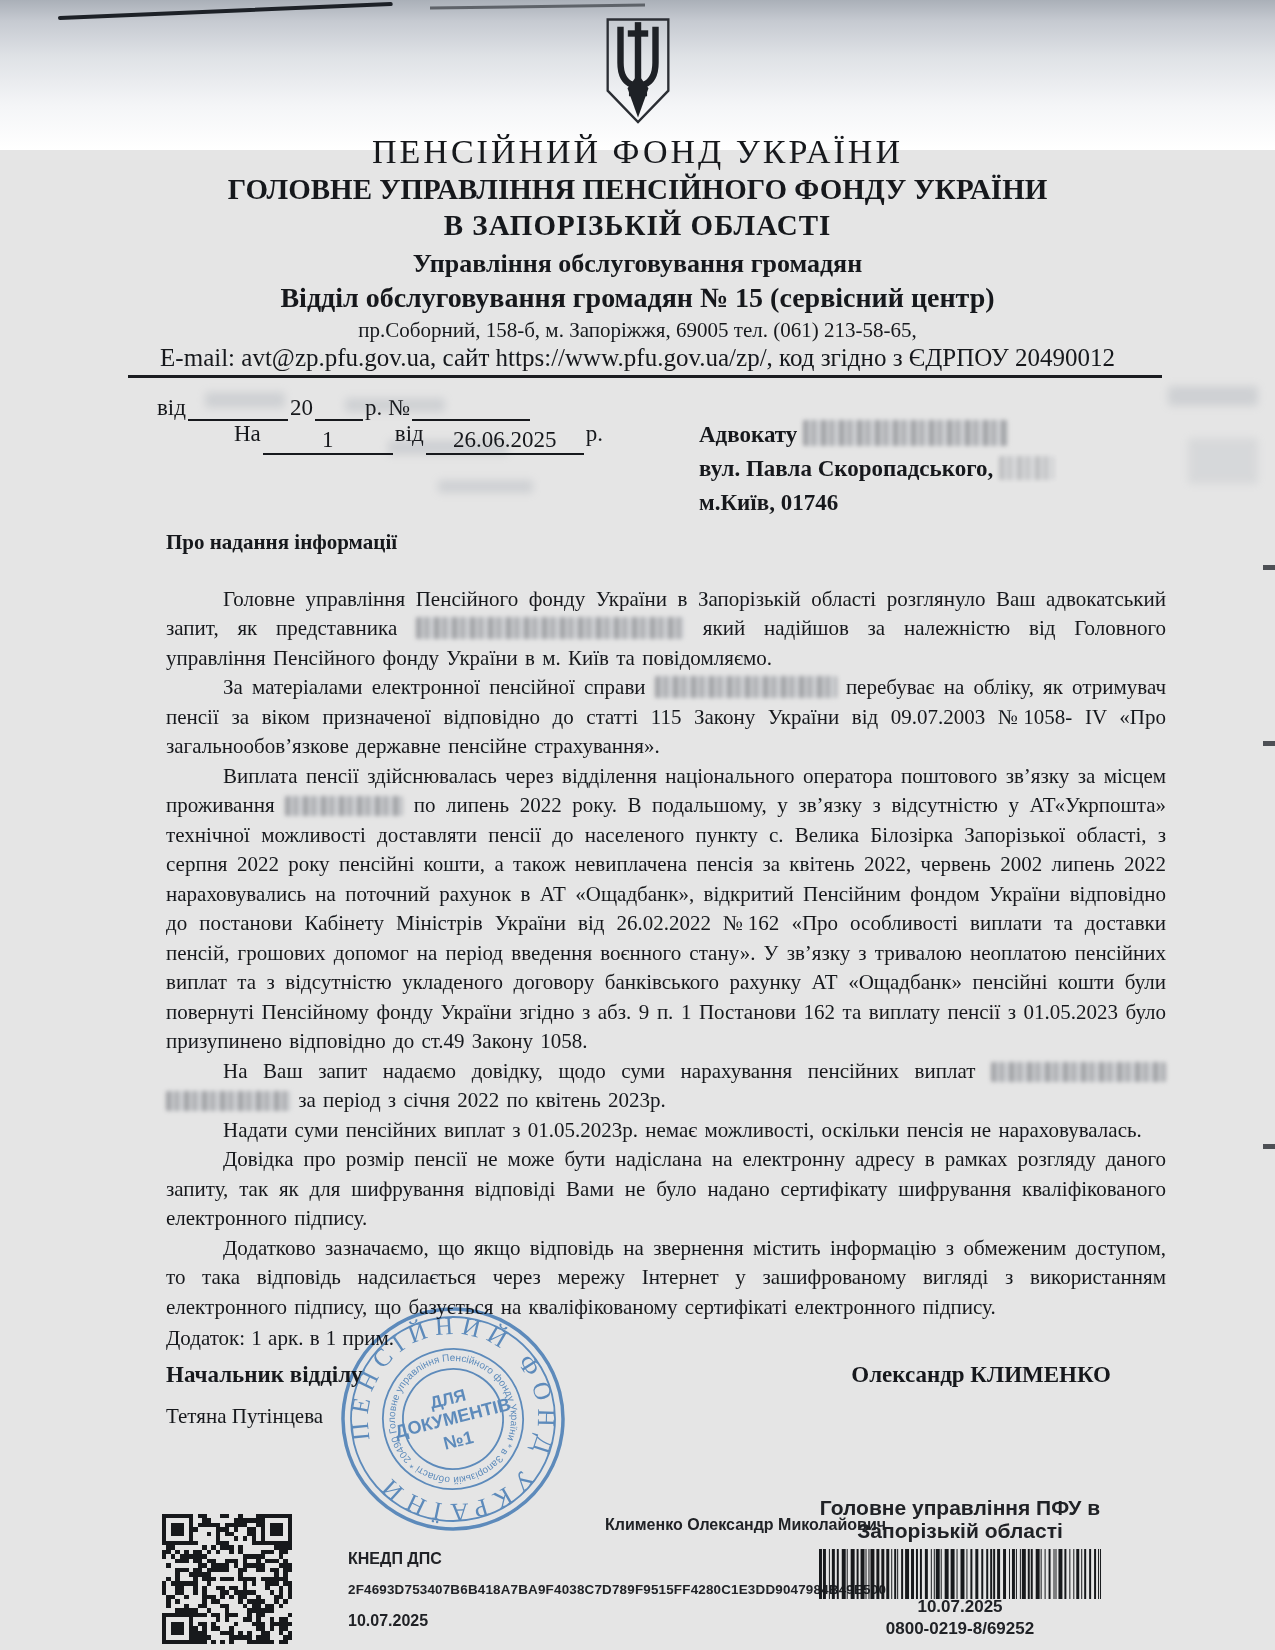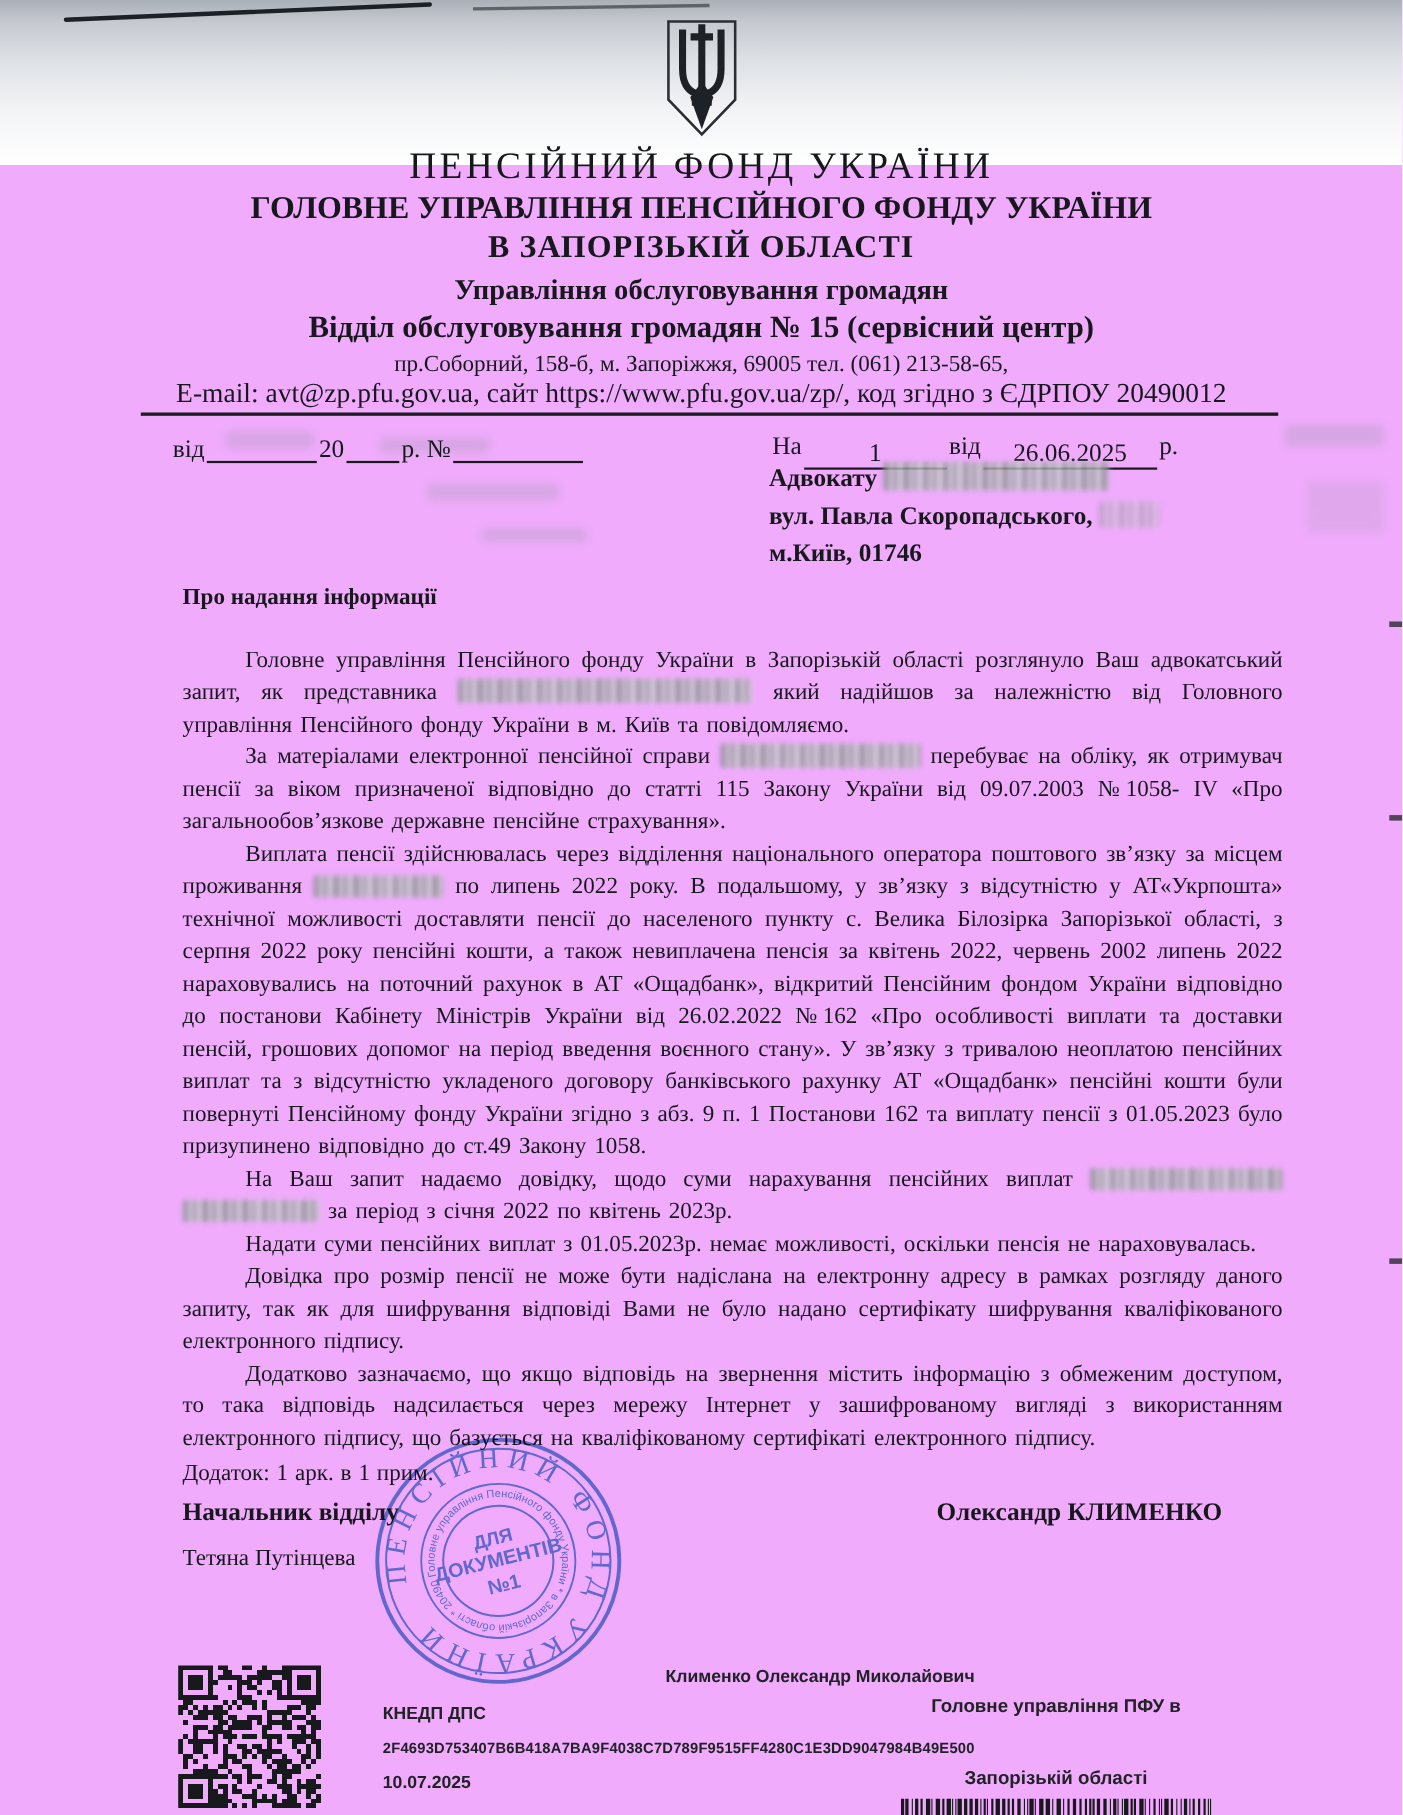--- a/index.html
+++ b/index.html
@@ -1,16 +1,16 @@
 <!DOCTYPE html>
 <html><head>
 <meta charset="utf-8">
 <style>
   html,body{margin:0;padding:0;background:#ffffff;}
-  .page{position:relative;width:1275px;height:1650px;background:#f0abfc;overflow:hidden;
+  .page{position:relative;width:1275px;height:1650px;background:#e5e5e5;overflow:hidden;
         font-family:"Liberation Serif",serif;color:#16181c;}
   
   .scan-shade{position:absolute;top:0;left:0;width:100%;height:150px;
     background:linear-gradient(180deg,#aab0b8 0%,#c6cad1 14%,#dfe2e6 38%,#f4f5f7 70%,#ffffff 100%);}
   .streak1{position:absolute;left:58px;top:16px;width:335px;height:4px;background:#1d2127;
     transform:rotate(-2.4deg);transform-origin:left center;border-radius:2px;}
   .streak2{position:absolute;left:430px;top:5px;width:215px;height:3px;background:#3a3e45;
     transform:rotate(-.8deg);opacity:.7;}
   .edge-mark{position:absolute;right:0;width:12px;height:5px;background:#272b31;opacity:.8;}
   .ghost{position:absolute;background:#8f97a2;filter:blur(4px);border-radius:3px;opacity:.26;}
@@ -19,21 +19,21 @@
   .emblem{display:block;margin:0 auto 4px;}
   .h-org1{font-size:34px;letter-spacing:3px;font-weight:normal;}
   .h-org2{font-size:29px;font-weight:bold;margin-top:2px;}
   .h-org3{font-size:29px;font-weight:bold;margin-top:3px;letter-spacing:1px;}
   .h-dept1{font-size:26px;font-weight:bold;margin-top:6px;}
   .h-dept2{font-size:28px;font-weight:bold;margin-top:3px;}
   .h-addr{font-size:21px;margin-top:4px;}
   .h-email{font-size:25px;margin-top:2px;}
   .rule{position:absolute;top:375px;left:128px;width:1034px;height:3px;background:#1b1d21;}
   
-  .ref-row{position:absolute;top:393px;left:155px;width:1005px;font-size:23px;display:flex;}
+  .ref-row{position:absolute;top:393px;left:155px;width:1005px;font-size:23px;display:flex;flex-direction:column;}
   .ref-left{width:468px;white-space:nowrap;}
   .ref-right{flex:1;padding-left:77px;white-space:nowrap;}
   .uline{display:inline-block;border-bottom:2px solid #17191d;height:26px;line-height:26px;
          text-align:center;vertical-align:-6px;}
   .w100{width:100px}.w48{width:48px}.w118{width:118px}.w130{width:130px}.w158{width:158px}
   .ref-row .lbl{padding:0 2px;}
   
   .addressee{position:absolute;top:418px;left:699px;font-size:23px;font-weight:bold;line-height:34px;}
   
   .redact{display:inline-block;border-radius:2px;vertical-align:-4px;opacity:.8;filter:blur(2.3px);
@@ -54,21 +54,21 @@
   
   .qr-wrap{position:absolute;left:162px;top:1514px;width:130px;height:130px;}
   .esign{position:absolute;left:348px;top:1516px;font-family:"Liberation Sans",sans-serif;
     font-weight:bold;color:#202226;white-space:nowrap;}
   .esign .name{font-size:16px;margin-bottom:16px;text-align:right;}
   .esign .authority{font-size:16px;margin-bottom:14px;}
   .esign .hash{font-size:13.4px;letter-spacing:.2px;margin-bottom:15px;}
   .esign .edate{font-size:16px;}
   .issuer{position:absolute;left:810px;top:1496px;width:300px;text-align:center;
     font-family:"Liberation Sans",sans-serif;font-weight:bold;color:#202226;}
-  .issuer .org{font-size:17px;line-height:23px;margin-top:43px;}
+  .issuer .org{font-size:21px;line-height:23px;}
   .barcode{display:block;margin:7px auto 0;width:283px;height:50px;}
   .issuer .bdate{font-size:17px;margin-top:-2px;}
   .issuer .bnum{font-size:17px;margin-top:2px;}
 </style>
 </head>
 <body>
 
 <div class="page">
 
   <div class="scan-shade"></div>

